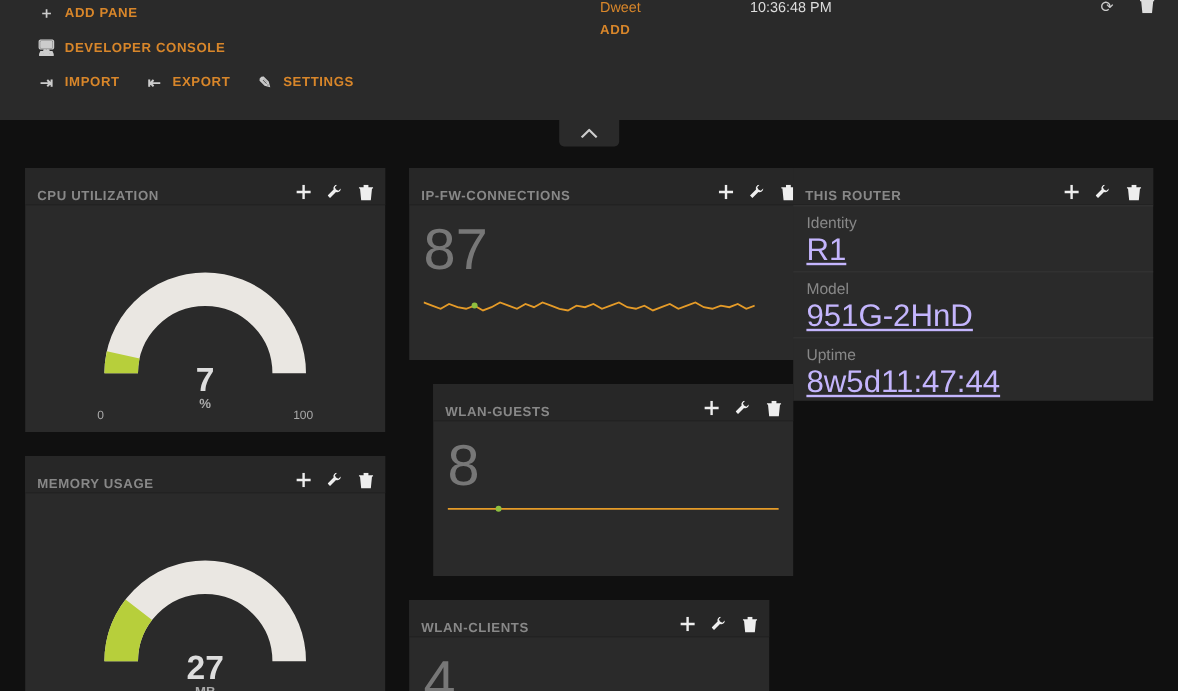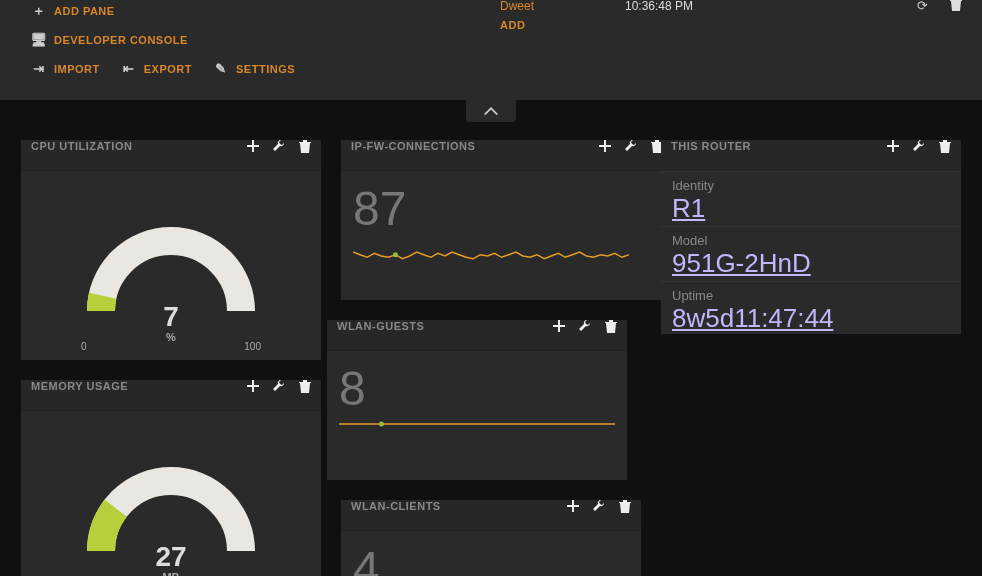--- a/index.html
+++ b/index.html
@@ -12,21 +12,21 @@
   .top-right{position:absolute;left:500px;top:-4px;right:20px;}
   .top-right .datarow{display:flex;align-items:center;height:20px;font-size:12px;}
   .top-right .datarow .c1{width:125px;color:#D8862A;}
   .top-right .datarow .c2{width:160px;color:#ddd;}
   .top-right .icons{margin-left:auto;color:#ccc;display:flex;gap:22px;font-size:13px;}
   .top-right .addlnk{color:#D8862A;font-size:11px;font-weight:bold;margin-top:3px;letter-spacing:0.5px;cursor:pointer;}
   .collapse-tab{position:absolute;top:100px;left:466px;width:50px;height:22px;background:#2A2A2A;border-bottom-left-radius:4px;border-bottom-right-radius:4px;display:flex;align-items:center;justify-content:center;}
   .collapse-tab span{color:#ccc;font-size:12px;}
   .board{position:absolute;top:140px;left:0;right:0;bottom:0;}
   .pane{position:absolute;background:#2A2A2A;}
-  .pane-hdr{height:30px;background:#272727;display:flex;align-items:flex-start;padding:0 10px;border-bottom:1px solid #222;}
+  .pane-hdr{height:30px;background:#272727;display:flex;align-items:flex-end;padding:0 10px;border-bottom:1px solid #222;}
   .pane-hdr .title{color:#888;font-size:11px;letter-spacing:0.5px;font-weight:bold;}
   .pane-hdr .tools{margin-left:auto;display:flex;gap:14px;color:#eee;font-size:13px;}
   .pane-hdr .tools span{cursor:pointer;display:inline-block;}
   
   .gauge-wrap{position:relative;height:190px;}
   .gauge-wrap svg{position:absolute;left:50%;transform:translateX(-50%);top:40px;}
   .gauge-val{position:absolute;left:0;right:0;top:130px;text-align:center;color:#ddd;font-size:28px;font-weight:bold;}
   .gauge-unit{text-align:center;color:#aaa;font-size:11px;margin-top:-2px;}
   .gauge-scale{position:absolute;top:170px;left:0;right:0;display:flex;justify-content:space-between;padding:0 60px;color:#aaa;font-size:10px;}
   
@@ -171,21 +171,21 @@
     </div>
     <div class="bignum">87</div>
     <div class="spark">
       <svg id="spark-fw" width="276" height="40">
           <path d="M0.0 16.0 L7.1 18.7 L14.2 21.3 L21.2 17.3 L28.3 20.0 L35.4 21.3 L42.5 18.7 L49.5 22.7 L56.6 20.0 L63.7 16.0 L70.8 18.7 L77.8 21.3 L84.9 17.3 L92.0 20.0 L99.1 16.0 L106.2 18.7 L113.2 21.3 L120.3 22.7 L127.4 18.7 L134.5 20.0 L141.5 17.3 L148.6 21.3 L155.7 18.7 L162.8 16.0 L169.8 20.0 L176.9 21.3 L184.0 18.7 L191.1 22.7 L198.2 20.0 L205.2 17.3 L212.3 21.3 L219.4 18.7 L226.5 16.0 L233.5 20.0 L240.6 21.3 L247.7 18.7 L254.8 20.0 L261.8 17.3 L268.9 21.3 L276.0 18.7 " fill="none" stroke="#E59B28" stroke-width="1.5"></path>
           <circle cx="42.46153846153847" cy="18.666666666666668" r="2.5" fill="#8FBF3F"></circle>
         </svg>
     </div>
   </div>
 
-  <div class="pane" style="left:327px;top:180px;width:300px;height:160px;">
+  <div class="pane" style="left:361px;top:180px;width:300px;height:160px;">
     <div class="pane-hdr">
       <span class="title">WLAN-GUESTS</span>
       <div class="tools">
         <span><svg width="12" height="12" viewBox="0 0 12 12">
               <path fill="#eee" d="M5 0h2v5h5v2H7v5H5V7H0V5h5z"></path>
             </svg></span>
         <span><svg width="12" height="12" viewBox="0 0 12 12">
               <path fill="#eee" d="M11 3a3 3 0 01-4 3L2 11 0 9l5-5a3 3 0 013-4l-2 2 1 2 2 1 2-2z"></path>
             </svg></span>
         <span><svg width="12" height="13" viewBox="0 0 12 13">

